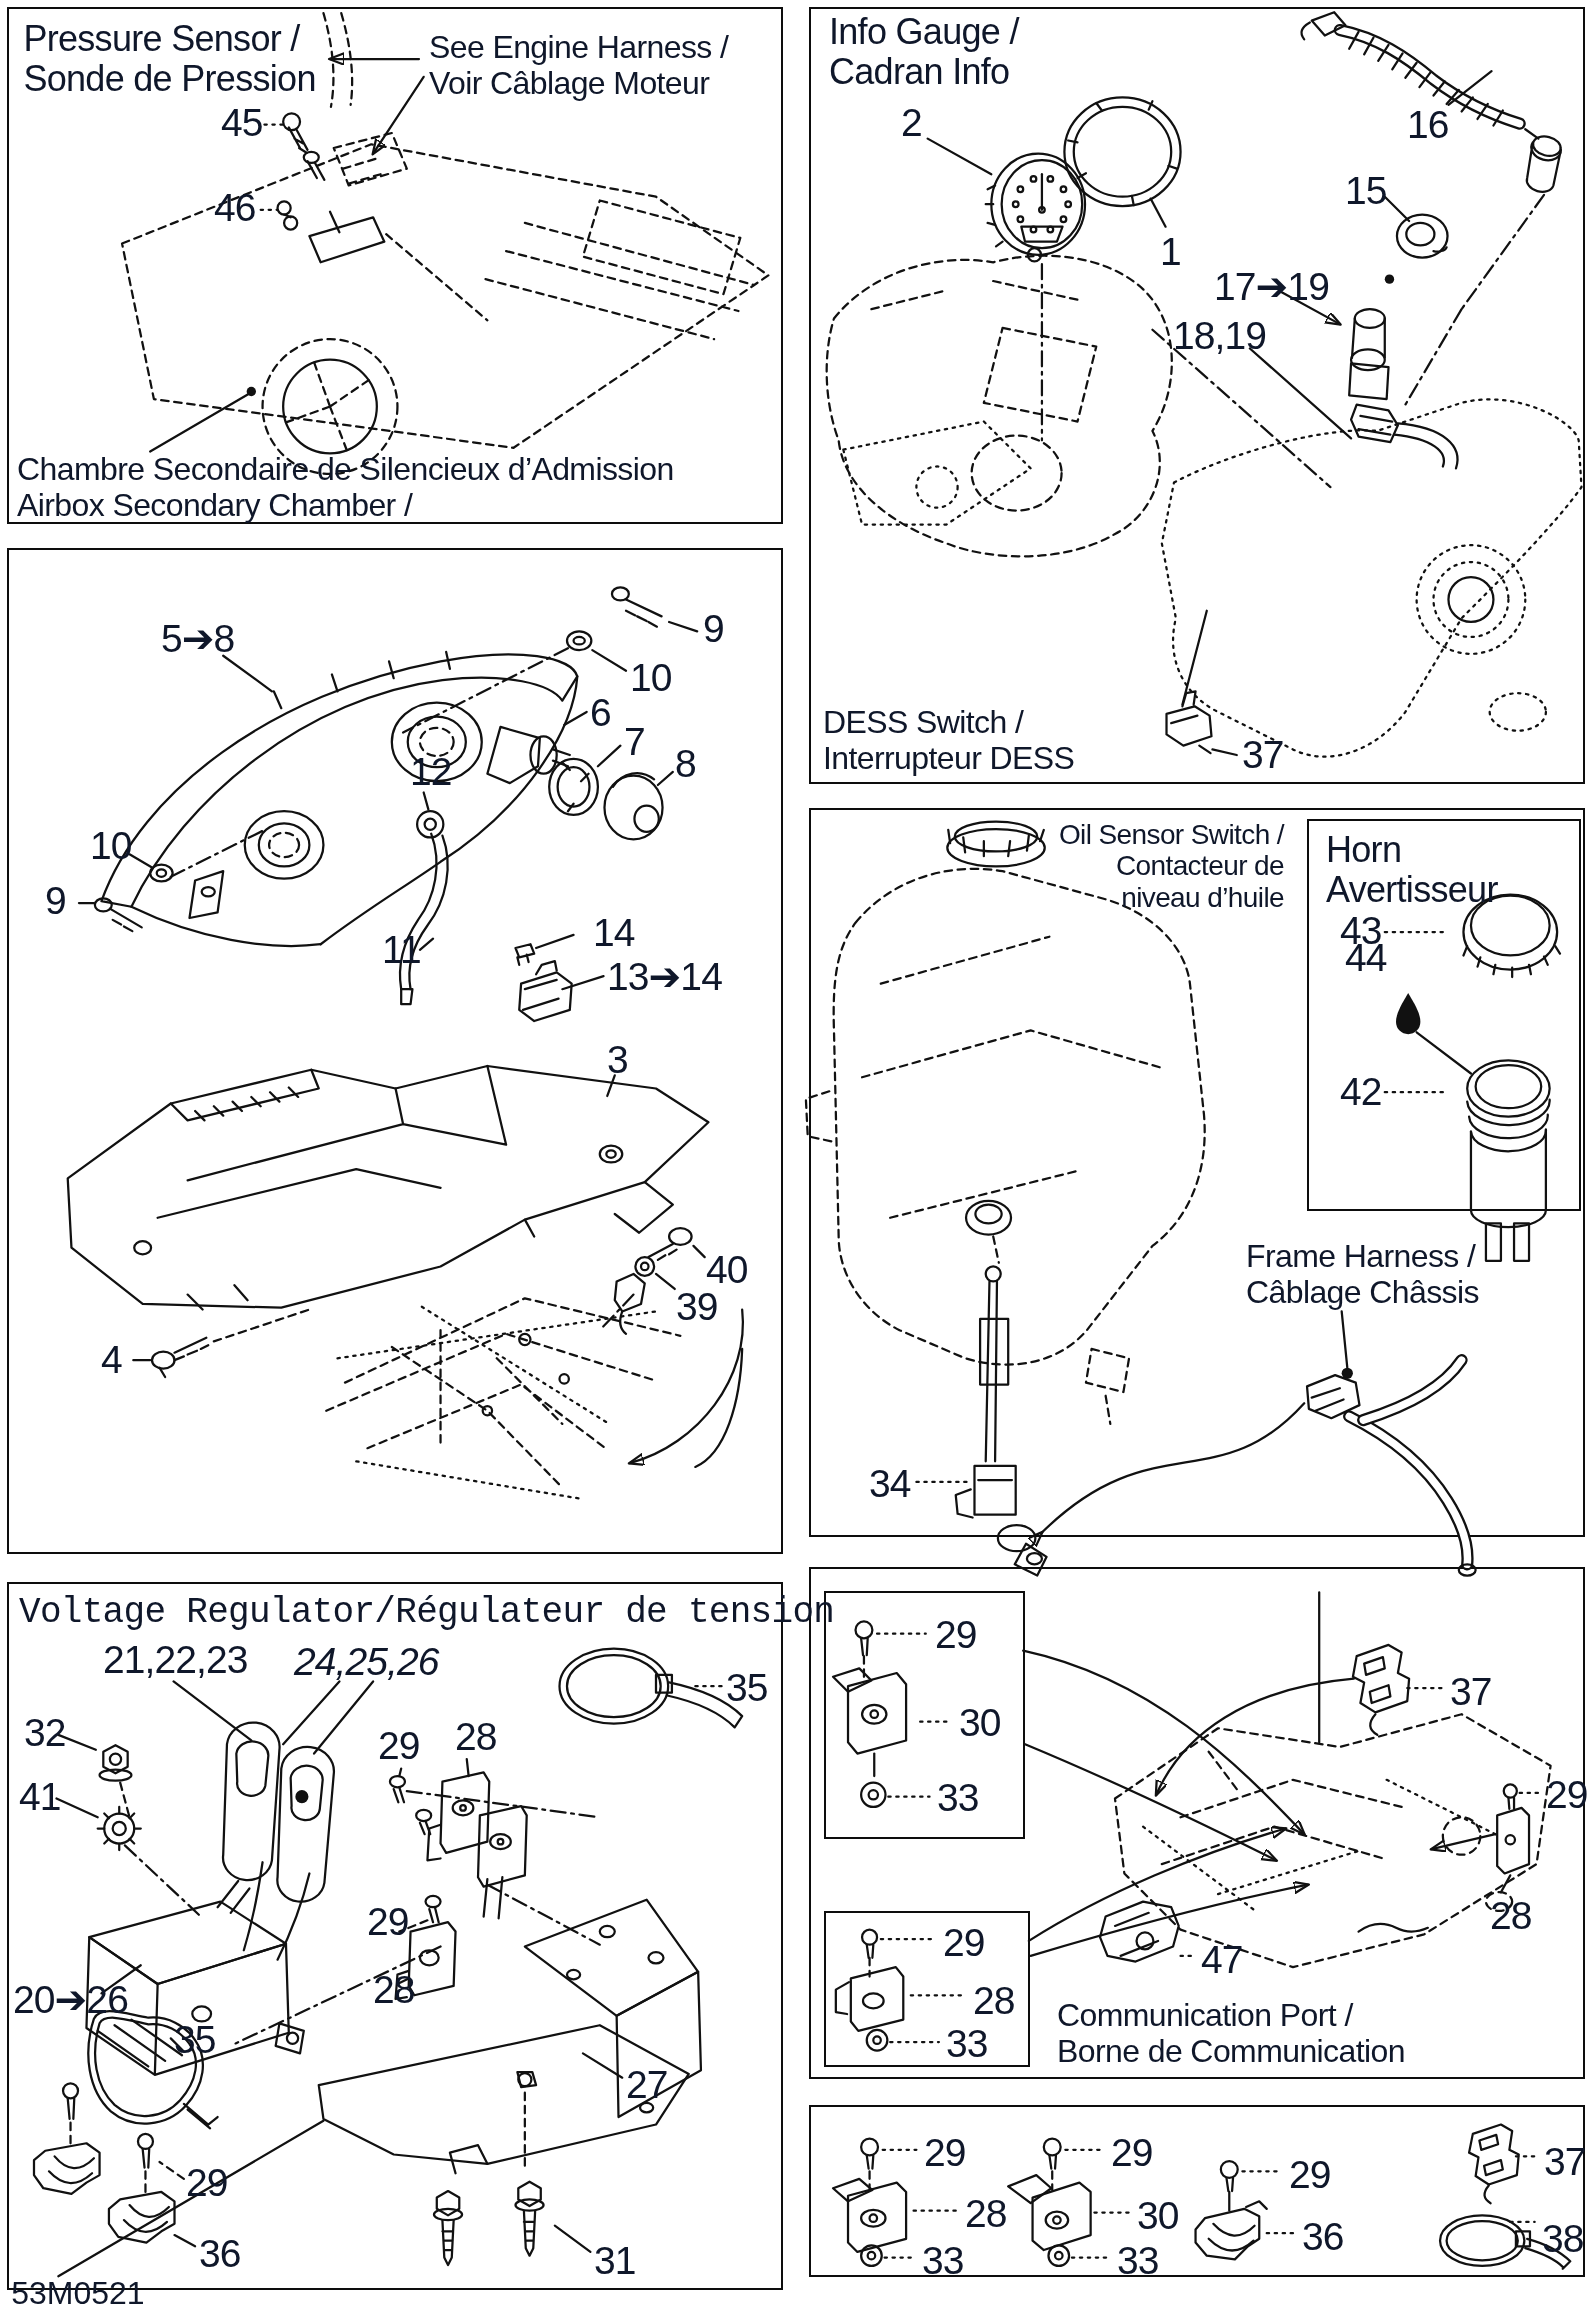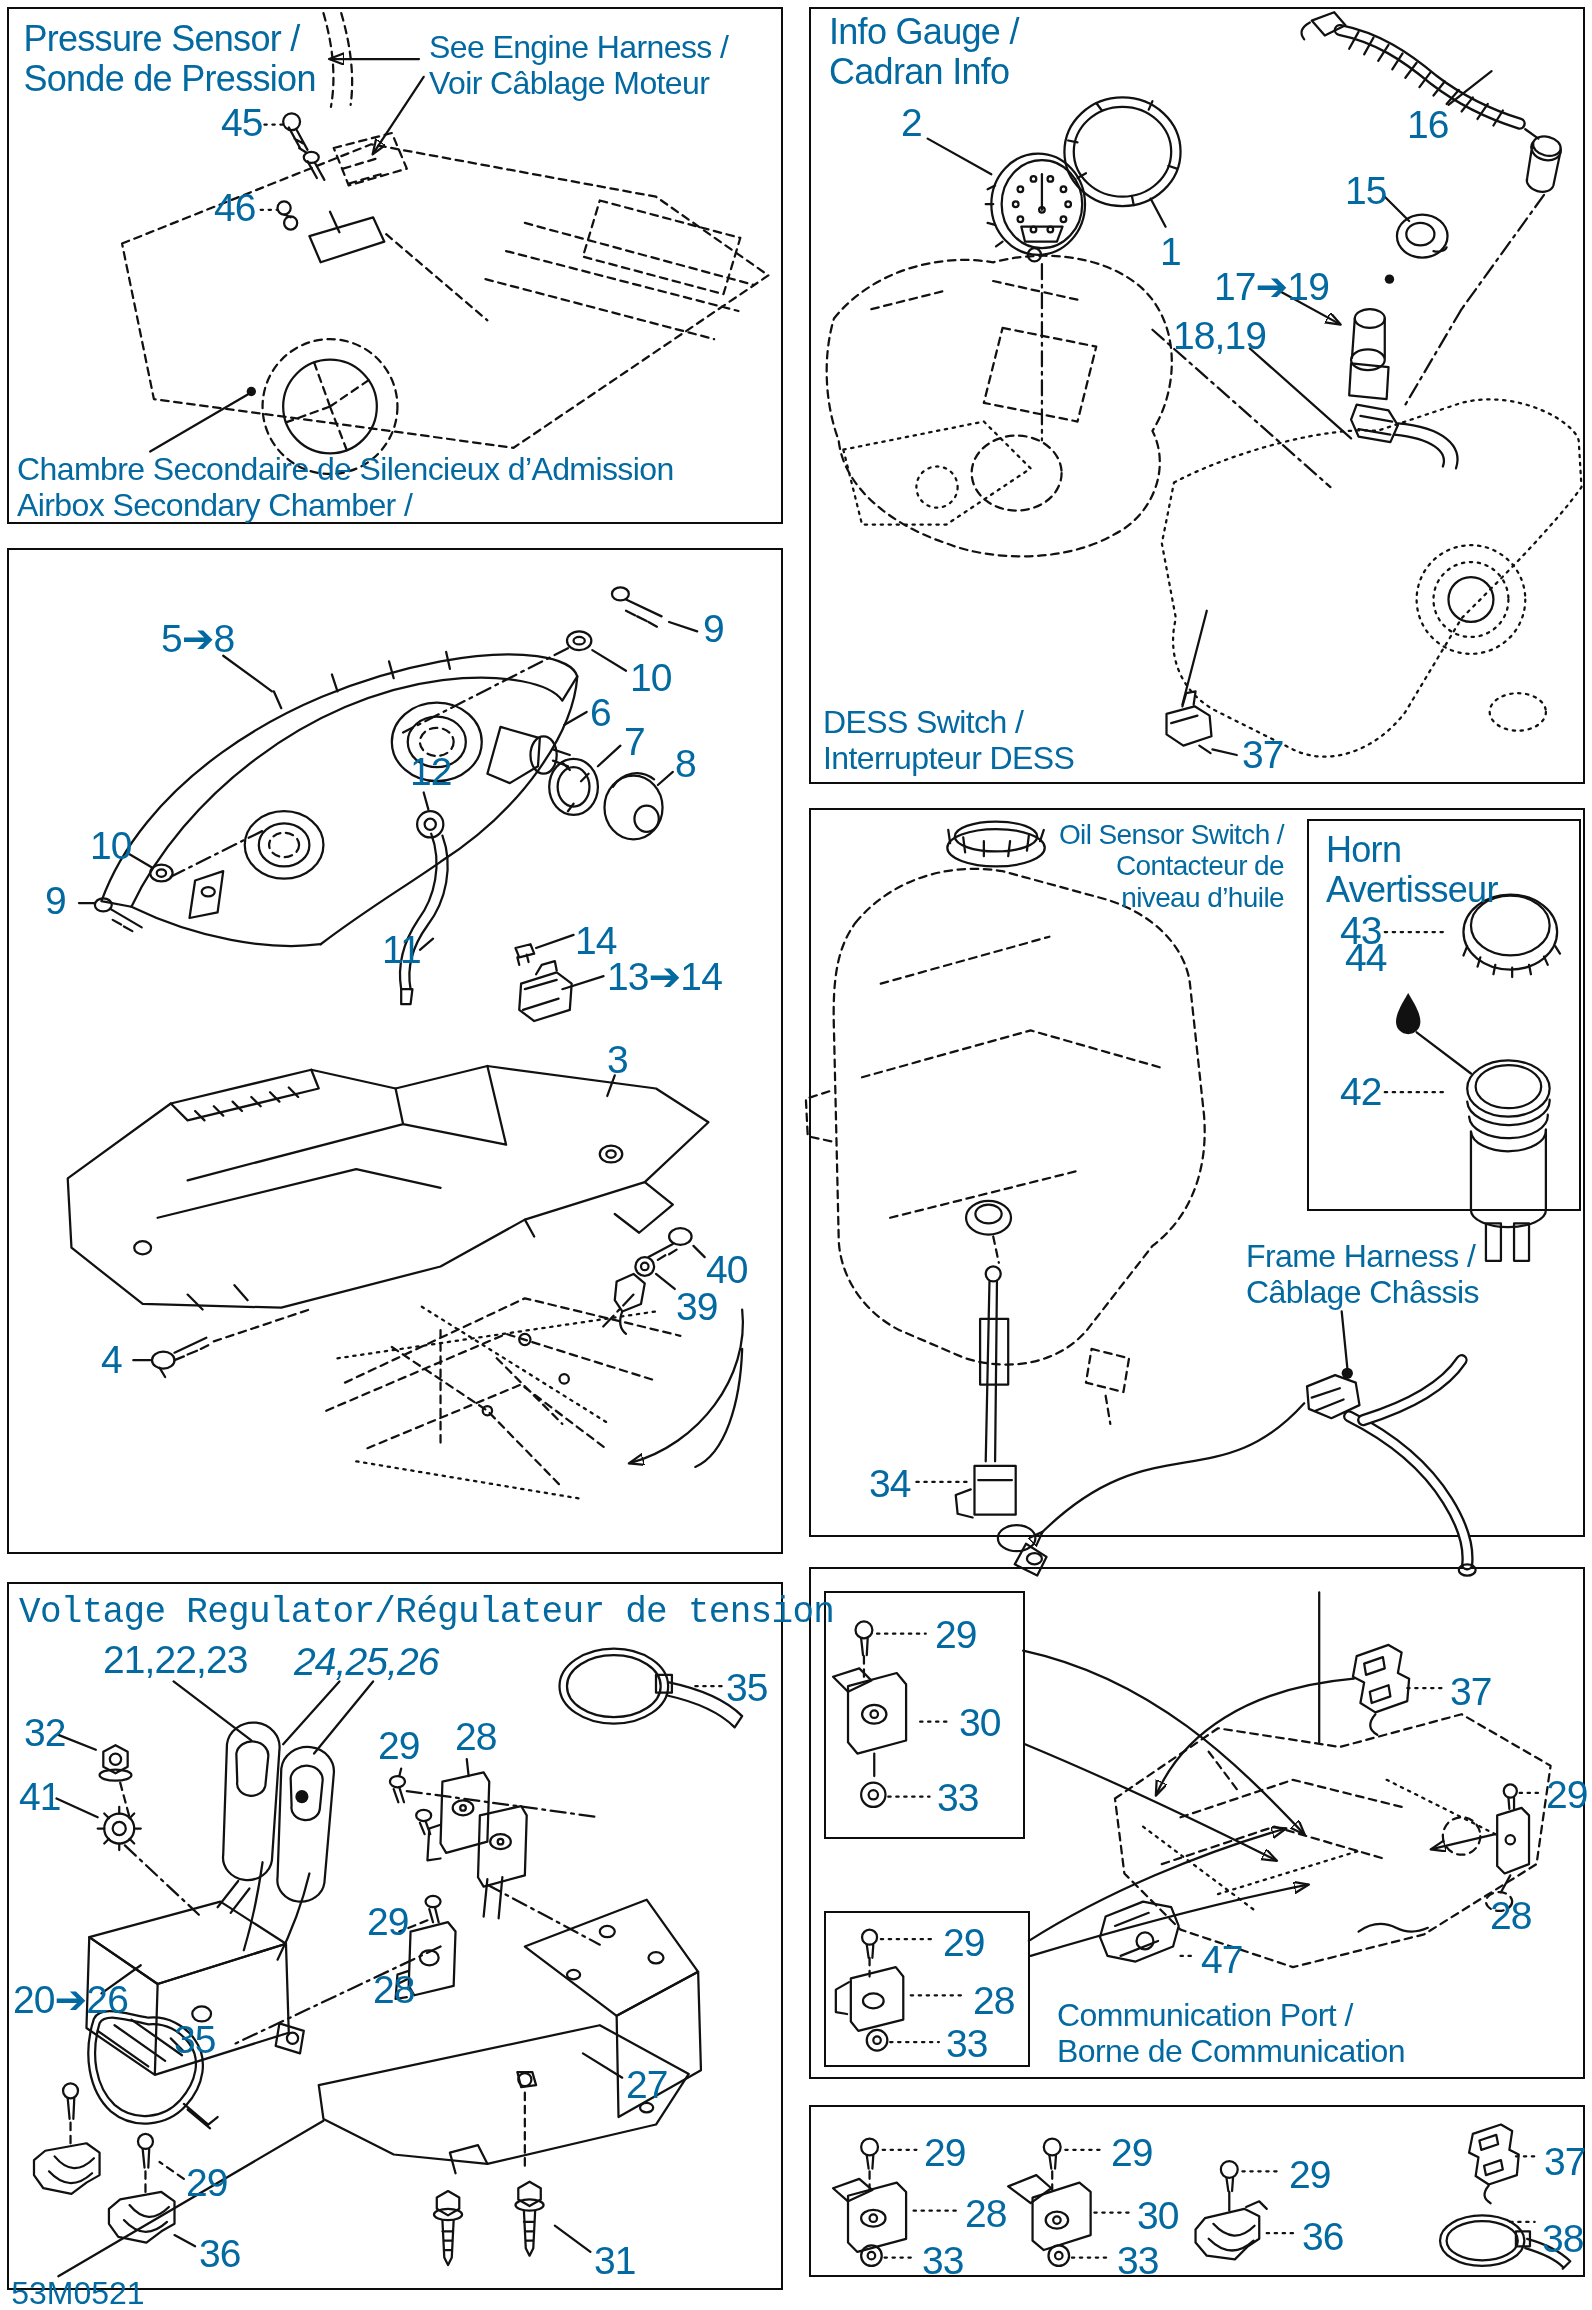--- a/index.html
+++ b/index.html
@@ -1,17 +1,17 @@
 <!DOCTYPE html>
 <html style="font-size:15px"><head>
 <meta charset="utf-8">
 <style>
   html,body{margin:0;padding:0;background:#fff;}
   .page{position:relative;width:1593px;height:2310px;background:#fff;
-        font-family:"Liberation Sans",sans-serif;color:#0369a1;overflow:hidden;}
+        font-family:"Liberation Sans",sans-serif;color:#0f172a;overflow:hidden;}
   .panel{position:absolute;border:2.8px solid #0d0d0d;background:transparent;}
   .ibox{position:absolute;border:2.3px solid #0d0d0d;}
   svg.art{position:absolute;left:0;top:0;pointer-events:none;}
   .art path,.art line,.art ellipse,.art circle,.art rect,.art polyline,.art polygon{
      stroke:#111;stroke-width:2.4;fill:none;stroke-linecap:round;stroke-linejoin:round;}
   .art .d{stroke-dasharray:8 6;}
   .art .dd{stroke-dasharray:16 6 3 6;}
   .art .dt{stroke-dasharray:2.5 6;}
   .art .f{fill:#111;stroke:none;}
   .art .th{stroke-width:13;}
@@ -607,21 +607,21 @@
   <div class="co" style="left:161px;top:616px;">5➔8</div>
   <div class="co" style="left:703px;top:607px;">9</div>
   <div class="co" style="left:630px;top:656px;">10</div>
   <div class="co" style="left:590px;top:691px;">6</div>
   <div class="co" style="left:624px;top:720px;">7</div>
   <div class="co" style="left:675px;top:742px;">8</div>
   <div class="co" style="left:410px;top:750px;">12</div>
   <div class="co" style="left:90px;top:824px;">10</div>
   <div class="co" style="left:45px;top:879px;">9</div>
   <div class="co" style="left:382px;top:928px;">11</div>
-  <div class="co" style="left:575px;top:911px;margin-top:8px;">14</div>
+  <div class="co" style="left:593px;top:911px;">14</div>
   <div class="co" style="left:607px;top:954px;">13➔14</div>
   <div class="co" style="left:607px;top:1038px;">3</div>
   <div class="co" style="left:706px;top:1248px;">40</div>
   <div class="co" style="left:676px;top:1285px;">39</div>
   <div class="co" style="left:101px;top:1338px;">4</div>
 
   <div class="ttl" style="left:829px;top:12px;">
     <span>Info Gauge /</span>
       <span>Cadran Info</span>
   </div>

